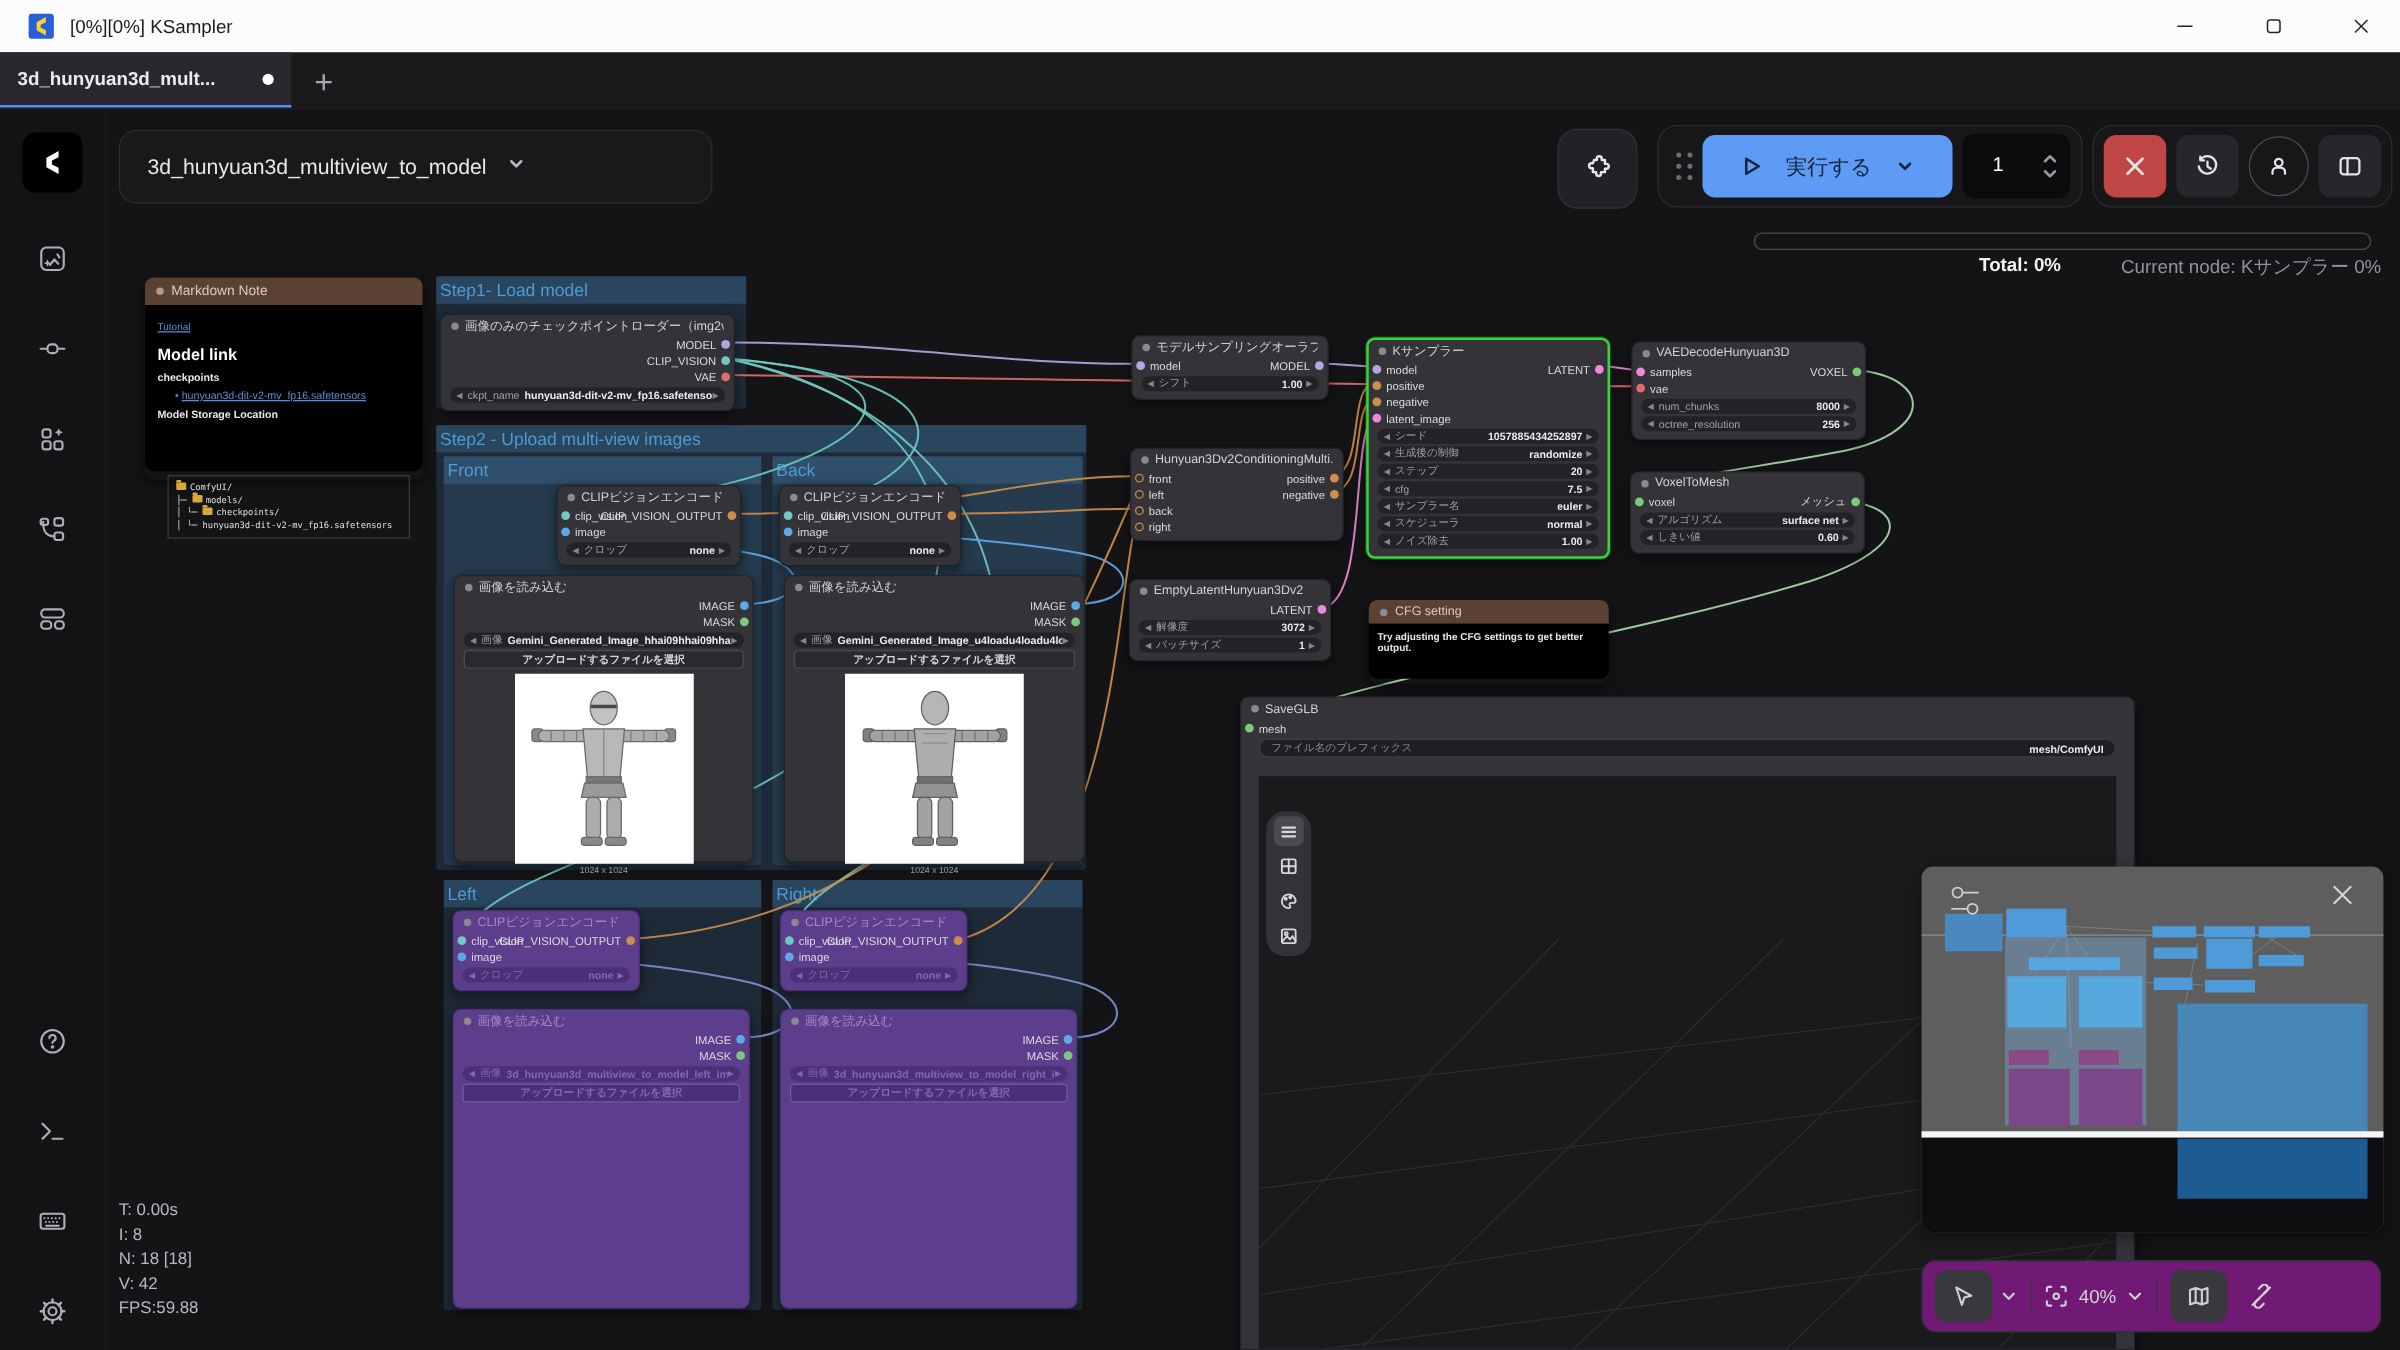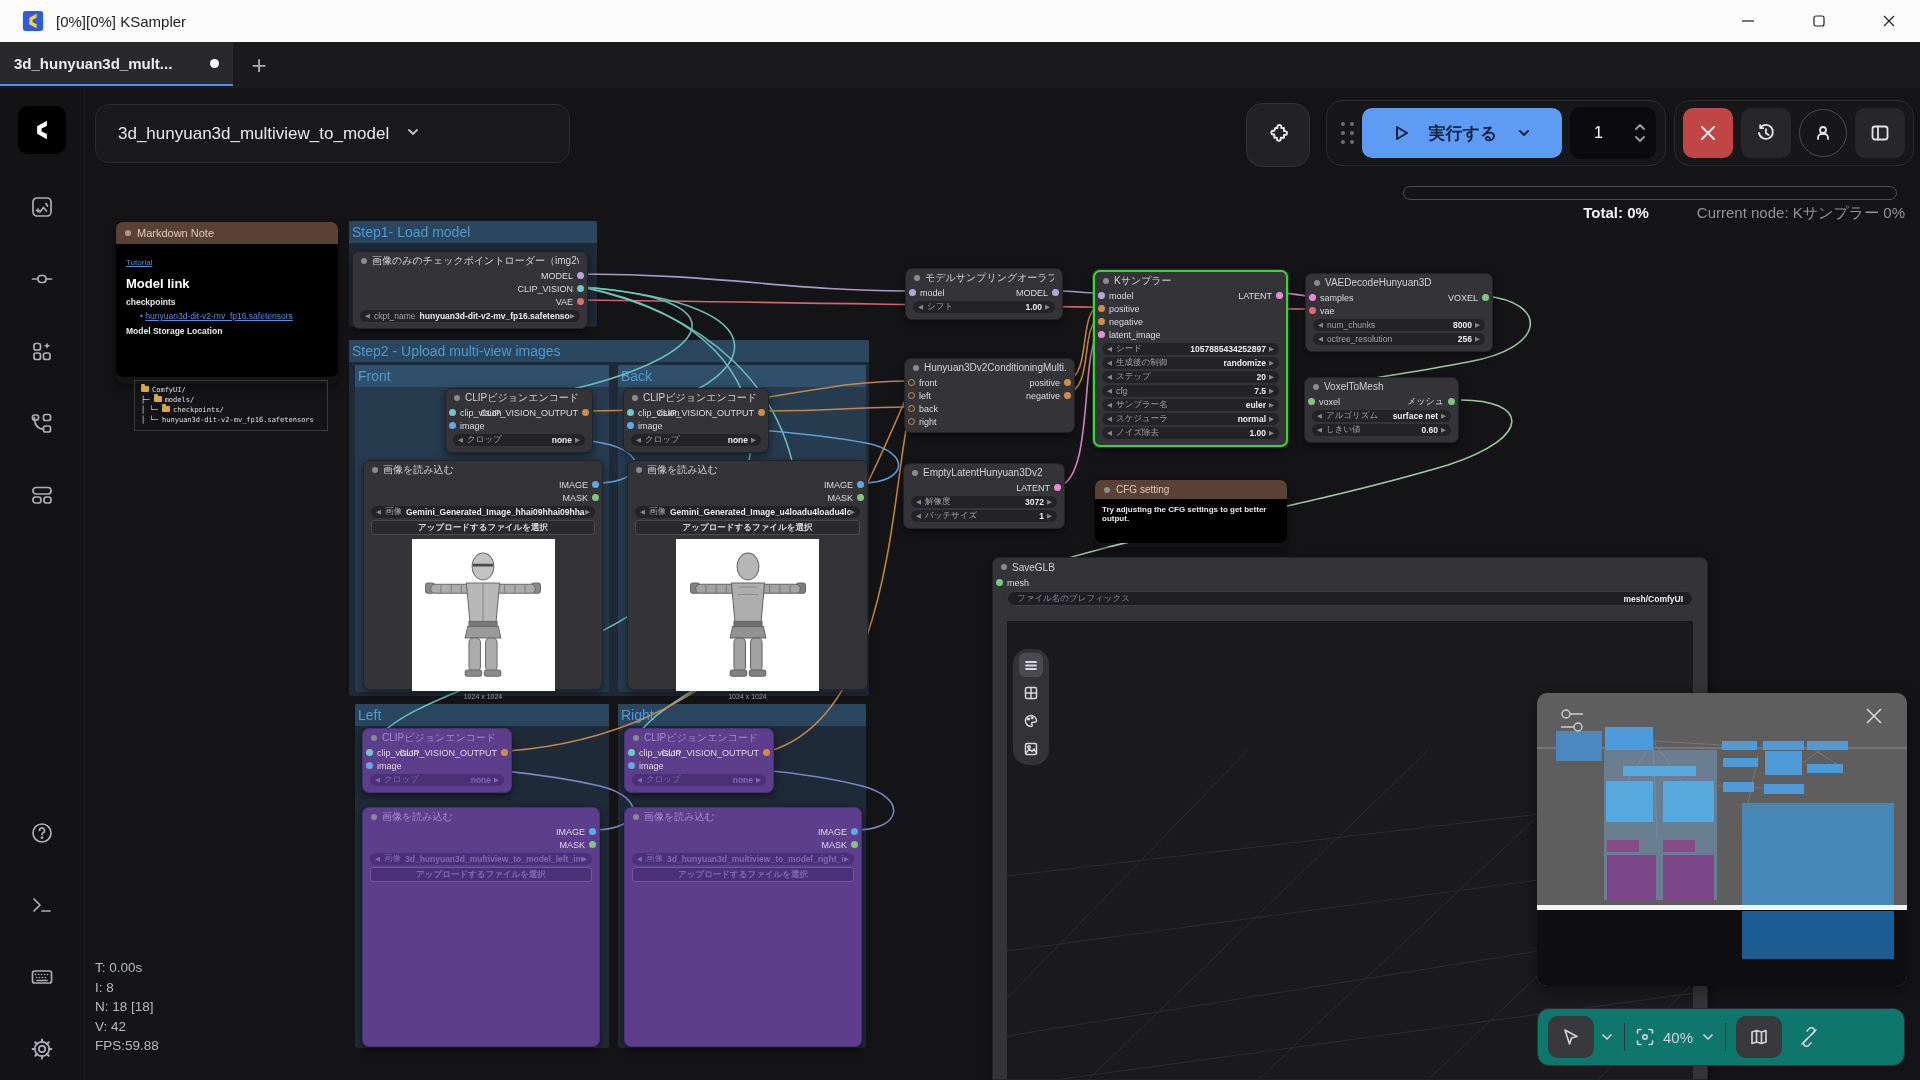--- a/index.html
+++ b/index.html
@@ -30,21 +30,21 @@
   
   .wf-pill{position:absolute;left:95px;top:104px;width:475px;height:59px;background:#19191c;border:1px solid #2c2c30;border-radius:14px;z-index:50;display:flex;align-items:center;padding:0 22px;box-sizing:border-box;}
   .wf-title{font-size:17px;color:#e8e8ea;}
   .wf-chev{margin-left:16px;}
   .chev svg{stroke:#b8b8be;fill:none;stroke-width:2;stroke-linecap:round;stroke-linejoin:round;}
   .btn-puzzle{position:absolute;left:1246px;top:103px;width:62px;height:62px;background:#222226;border:1px solid #323236;border-radius:16px;z-index:50;display:flex;align-items:center;justify-content:center;}
   .btn-puzzle svg{stroke:#e8e8ec;fill:none;stroke-width:1.8;stroke-linejoin:round;}
   .run-group{position:absolute;left:1326px;top:100px;width:340px;height:66px;border:1px solid #2c2c30;background:#17171a;border-radius:16px;z-index:50;display:flex;align-items:center;padding:0 8px;box-sizing:border-box;}
   .drag-dots{display:grid;grid-template-columns:4px 4px;grid-gap:5px;margin:0 8px 0 6px;}
   .drag-dots i{width:4px;height:4px;border-radius:50%;background:#6e6e76;}
-  .run-btn{width:200px;height:50px;background:#5e9bf5;border-radius:10px;display:flex;align-items:center;justify-content:center;gap:19px;font-weight:bold;}
+  .run-btn{width:200px;height:50px;background:#5e9bf5;border-radius:10px;display:flex;align-items:center;justify-content:center;gap:19px;}
   .run-label{font-size:17px;color:#13233d;}
   .run-btn svg{stroke:#13233d;fill:none;stroke-width:2;stroke-linecap:round;stroke-linejoin:round;}
   .batch-box{width:86px;height:52px;background:#0b0b0d;border-radius:10px;margin-left:8px;display:flex;align-items:center;padding:0 10px;box-sizing:border-box;}
   .batch-val{color:#fff;font-size:16px;margin-left:14px;}
   .steppers{margin-left:auto;display:flex;flex-direction:column;gap:4px;}
   .steppers svg{stroke:#9a9aa2;fill:none;stroke-width:2;stroke-linecap:round;stroke-linejoin:round;}
   .right-group{position:absolute;left:1674px;top:100px;width:240px;height:66px;border:1px solid #2c2c30;background:#17171a;border-radius:16px;z-index:50;display:flex;align-items:center;gap:8px;padding:0 8px;box-sizing:border-box;}
   .sq-btn{width:50px;height:50px;border-radius:10px;display:flex;align-items:center;justify-content:center;}
   .sq-btn svg{stroke:#e4e4e8;fill:none;stroke-width:1.8;stroke-linecap:round;stroke-linejoin:round;}
   .btn-cancel{background:#c04545;}
@@ -116,21 +116,21 @@
   .vp-btn.active{background:#4a4a50;}
   .vp-btn svg{stroke:#d8d8dc;fill:none;stroke-width:1.5;stroke-linecap:round;}
 
   
   .stats{position:absolute;left:95px;top:958px;z-index:40;font-size:13.5px;color:#b4bac2;line-height:19.5px;}
 
   
   .minimap{position:absolute;left:1537px;top:693px;width:370px;height:293px;border-radius:10px;overflow:hidden;z-index:45;box-shadow:0 4px 14px rgba(0,0,0,.4);}
 
   
-  .bottom-bar{position:absolute;left:1537px;top:1008px;width:368px;height:58px;background:#0f766e;border:1px solid #2e2e33;border-radius:12px;z-index:45;display:flex;align-items:center;box-sizing:border-box;padding:0 10px;}
+  .bottom-bar{position:absolute;left:1537px;top:1008px;width:368px;height:58px;background:#701a75;border:1px solid #2e2e33;border-radius:12px;z-index:45;display:flex;align-items:center;box-sizing:border-box;padding:0 10px;}
   .bb-btn{width:46px;height:42px;border-radius:10px;display:flex;align-items:center;justify-content:center;}
   .bb-btn.active{background:#38383d;}
   .bb-btn svg,.bb-ic svg{stroke:#cfcfd4;fill:none;stroke-width:1.7;stroke-linecap:round;stroke-linejoin:round;}
   .bb-ic{display:flex;align-items:center;justify-content:center;}
   .bb-div{width:1px;height:28px;background:#333338;margin:0 10px;}
   .bb-zoom{font-size:15px;color:#cfd2d6;margin:0 8px;}
 </style>
 </head>
 <body>
 
@@ -650,21 +650,21 @@
         <span class="w-val">8000</span>
         <span class="w-arr">▶</span>
       </div>
       <div class="n-widget">
         <span class="w-arr">◀</span>
         <span class="w-label">octree_resolution</span>
         <span class="w-val">256</span>
         <span class="w-arr">▶</span>
       </div>
     </div>
-    <div class="node" style="left: 1304px; top: 377px; width: 155px;">
+    <div class="node" style="left: 1304px; top: 377px; width: 188px;">
       <div class="n-title">
         <div class="n-dot"></div>
         <div class="n-text">VoxelToMesh</div>
       </div>
       <div class="n-row">
         <span class="port in">
           <span class="p-dot" style="background: rgb(126, 200, 126);"></span>
           <span>voxel</span>
         </span>
         <span class="port out">

